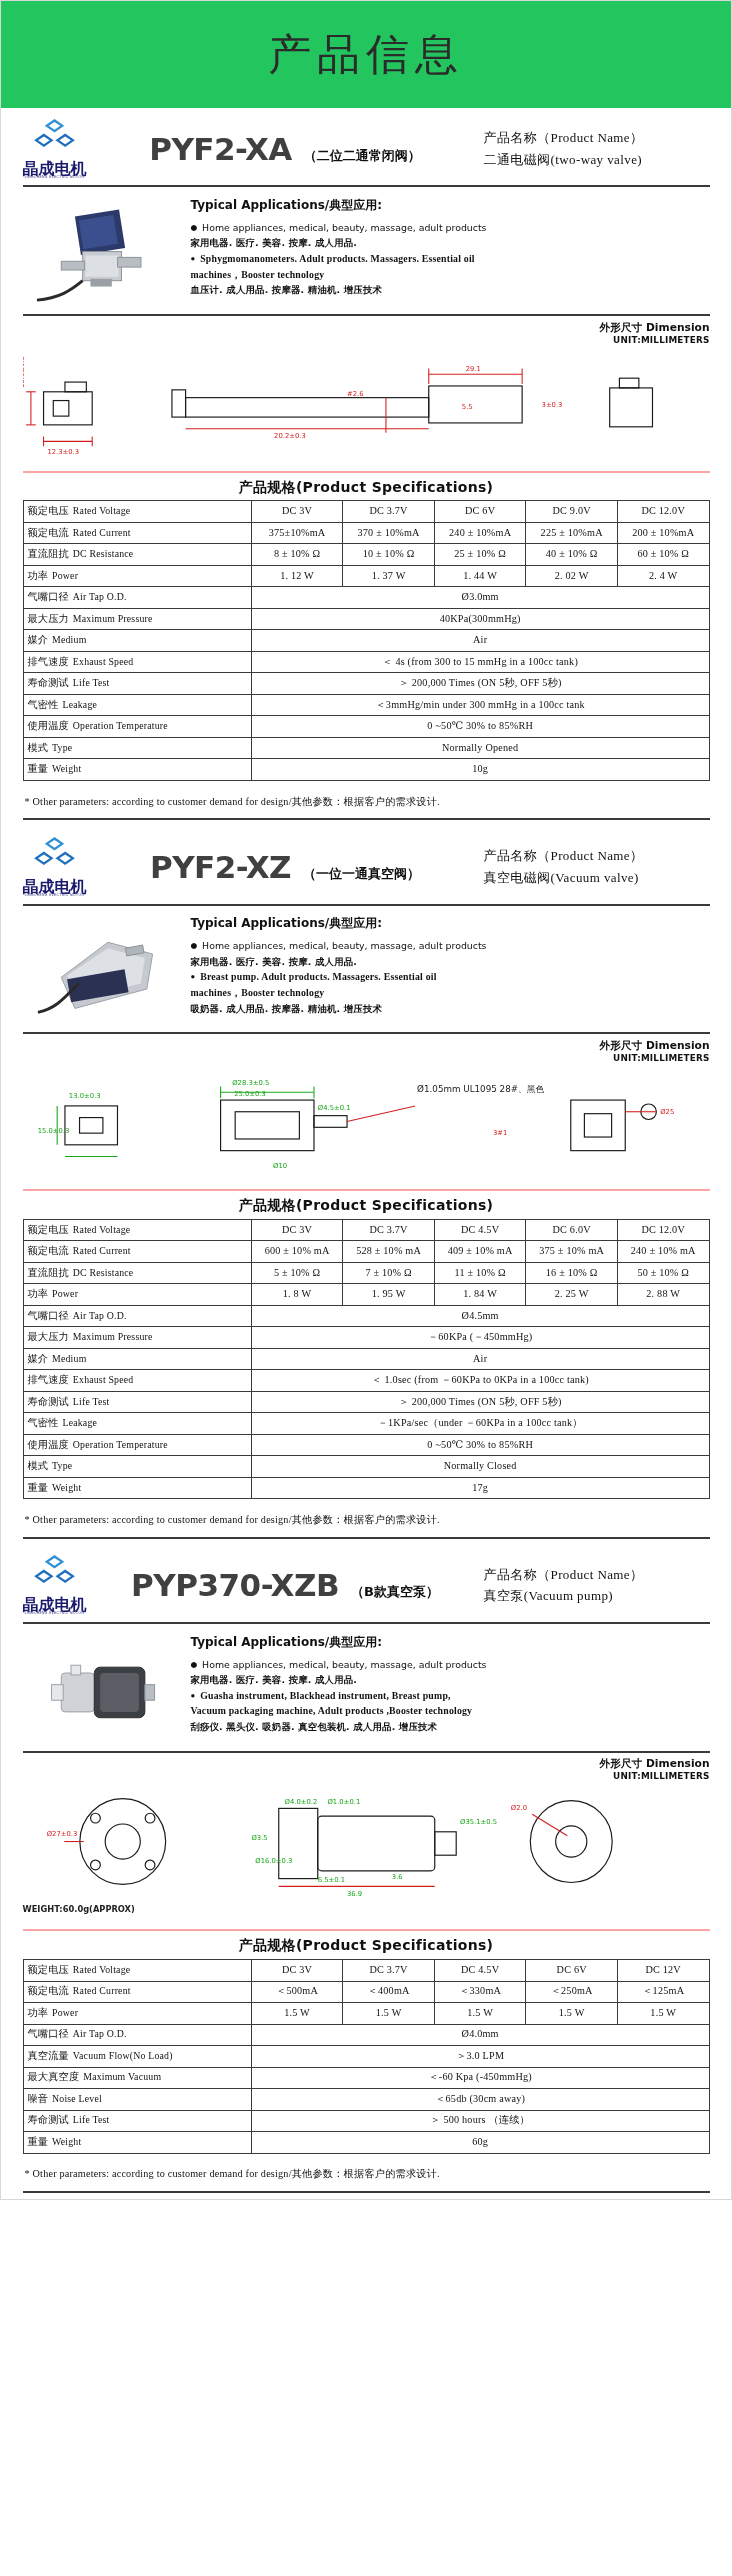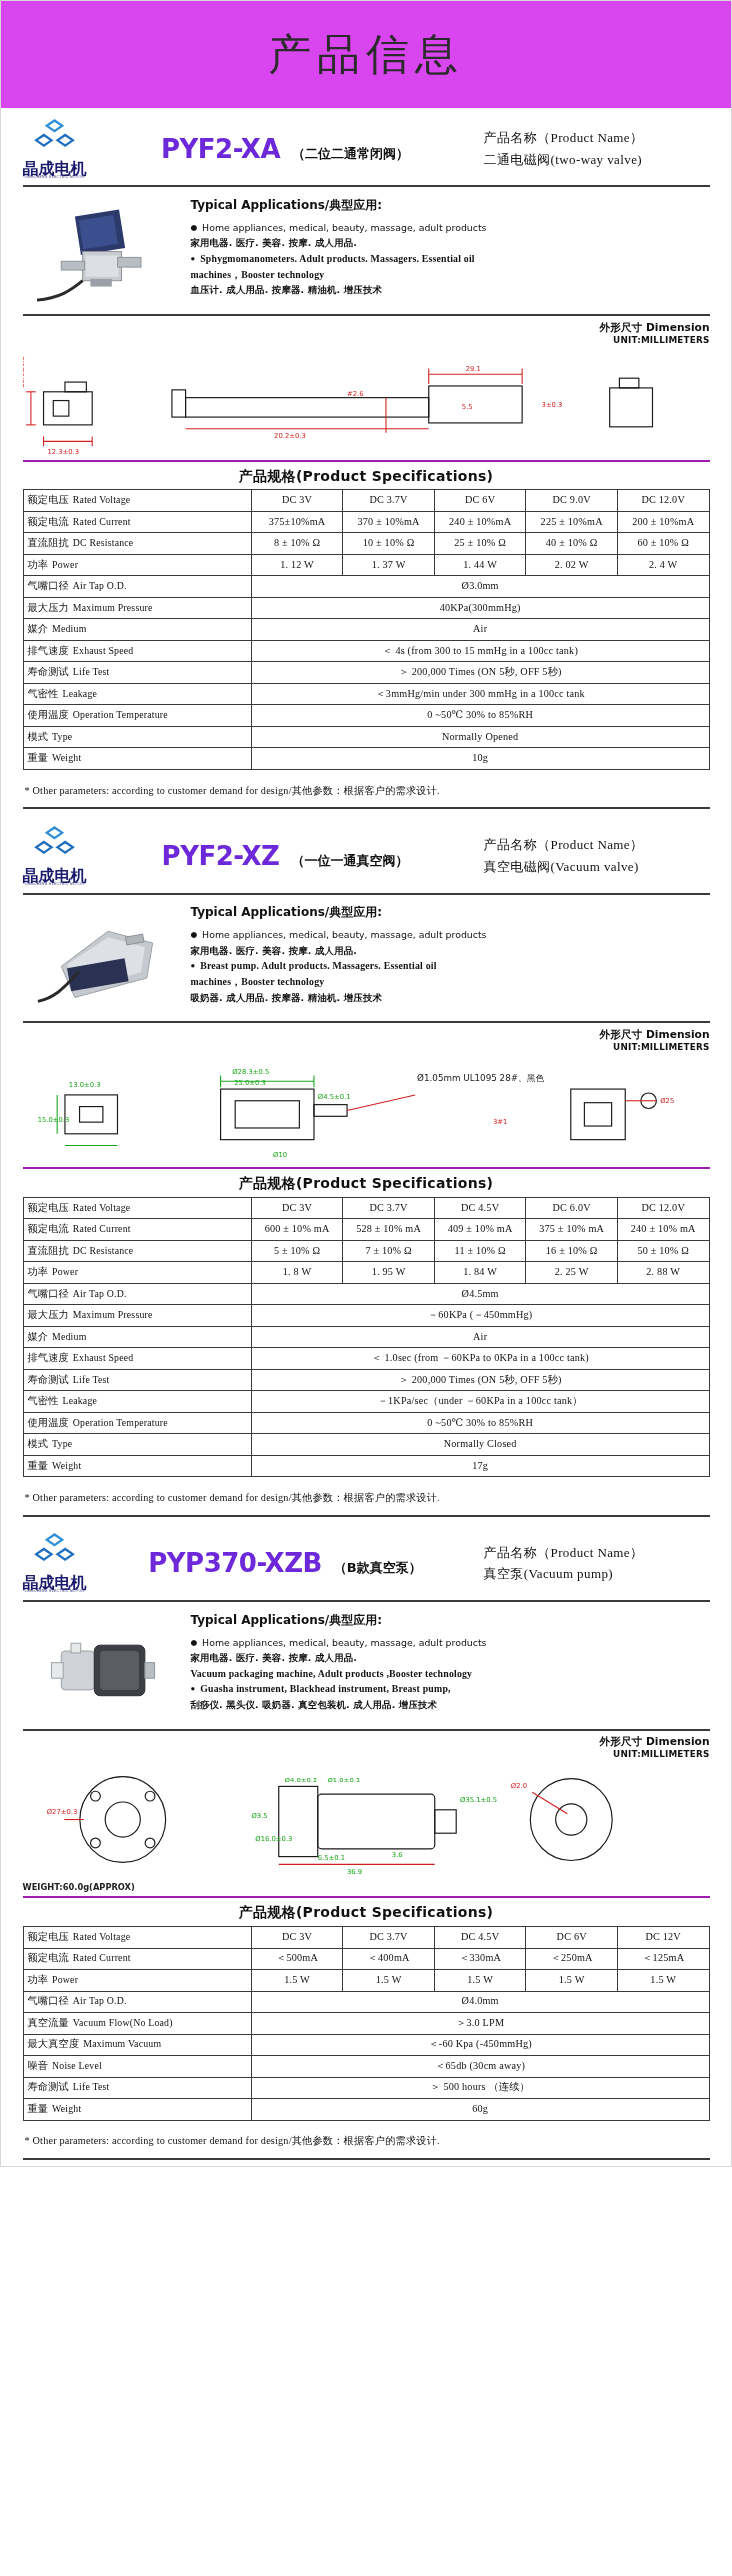--- a/index.html
+++ b/index.html
@@ -14,21 +14,21 @@
     width:732px;
     box-sizing:border-box;
     border:1px solid #d8d8d8;
     background:#fff;
     position:relative;
   }
 
   
   .banner{
     height:107px;
-    background:#d946ef;
+    background:#22c55e;
     display:flex;
     align-items:center;
     justify-content:center;
   }
   .banner-title{
     font-family:"DejaVu Sans","Liberation Sans",sans-serif;
     font-size:43px;
     letter-spacing:5.9px;
     color:#2b2b2b;
     font-weight:400;
@@ -69,24 +69,24 @@
     letter-spacing:0.4px;
     line-height:4.9px;
   }
   .model-wrap{
     flex:1 1 auto;
     text-align:center;
     padding-left:5.9px;
   }
   .model-code{
     font-family:"DejaVu Sans","Liberation Sans",sans-serif;
-    font-size:26px;
+    font-size:31px;
     font-weight:bold;
     letter-spacing:-0.5px;
-    color:#6d28d9;
+    color:#404040;
   }
   .model-cn{
     font-family:"DejaVu Sans","Liberation Sans",sans-serif;
     font-size:13px;
     font-weight:bold;
     color:#111;
     margin-left:12px;
   }
   .name-col{
     flex:0 0 226px;
@@ -179,23 +179,23 @@
     text-align:left;
     font-family:"DejaVu Sans","Liberation Sans",sans-serif;
     font-size:8.3px;
     font-weight:bold;
     color:#222;
     margin:2px 0 3.9px 0;
   }
 
   
   .spec-wrap{
-    border-top:2px solid #a21caf;
+    border-top:2px solid #fca5a5;
     padding-top:3.9px;
-    margin-top:4px;
+    margin-top:15px;
   }
   .spec-title{
     text-align:center;
     font-family:"DejaVu Sans","Liberation Sans",sans-serif;
     font-size:14px;
     font-weight:bold;
     letter-spacing:0.3px;
     margin:2px 0 3.9px 0;
     color:#111;
   }
@@ -613,22 +613,22 @@
           <rect x="70" y="36" width="40" height="40" rx="4" fill="#5a5e64"></rect>
           <rect x="20" y="48" width="12" height="16" fill="#e6e8ea" stroke="#9aa0a6"></rect>
           <rect x="116" y="48" width="10" height="16" fill="#b9bec4" stroke="#8d9299"></rect>
           <rect x="40" y="28" width="10" height="10" fill="#e6e8ea" stroke="#9aa0a6"></rect>
         </svg>
       </div>
       <div class="apps-text">
         <div class="apps-title">Typical Applications/典型应用:</div>
         <div class="apps-line bullet">Home appliances, medical, beauty, massage, adult products</div>
         <div class="apps-line cn">家用电器. 医疗. 美容. 按摩. 成人用品.</div>
+        <div class="apps-line bullet serif">Guasha instrument, Blackhead instrument, Breast pump,</div>
         <div class="apps-line serif">Vacuum packaging machine, Adult products ,Booster technology</div>
-        <div class="apps-line bullet serif">Guasha instrument, Blackhead instrument, Breast pump,</div>
         <div class="apps-line cn">刮痧仪. 黑头仪. 吸奶器. 真空包装机. 成人用品. 增压技术</div>
       </div>
     </div>
 
     <div class="dim-bar">
       <div class="dim-label">外形尺寸 Dimension</div>
       <div class="dim-unit">UNIT:MILLIMETERS</div>
     </div>
 
     <svg class="dim-canvas" height="117" viewBox="0 0 700 120">

